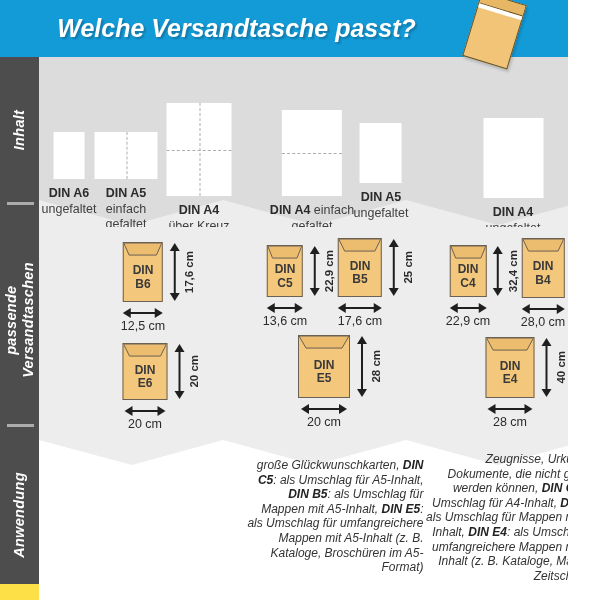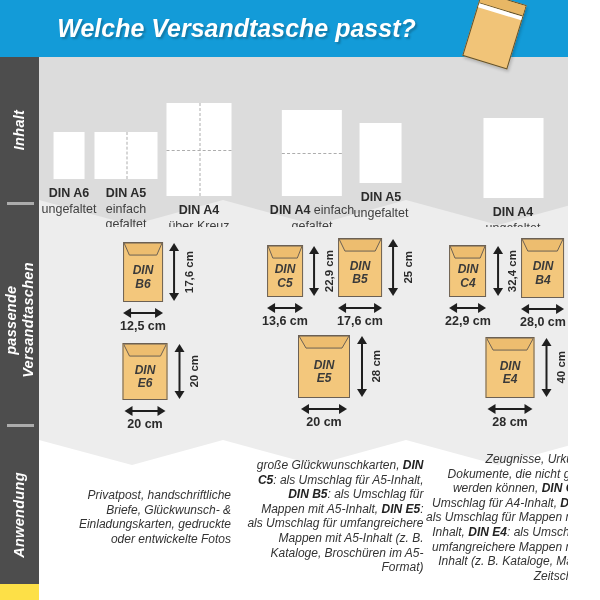--- a/index.html
+++ b/index.html
@@ -47,21 +47,21 @@
   .paper { background:#fff; position:relative; flex:none; }
   .fold-v { position:absolute; left:50%; top:0; bottom:0; border-left:1px dashed #ADADAD; }
   .fold-h { position:absolute; top:50%; left:0; right:0; border-top:1px dashed #ADADAD; }
   .plabel { margin-top:7px; font-size:12.5px; line-height:15.5px; text-align:center; white-space:pre-line; color:#3F3F3F; }
   .plabel b { color:#2B2B2B; }
   
   .unit { position:absolute; transform:translateX(-50%); display:flex; flex-direction:column; align-items:center; }
   .env-wrap { position:relative; }
   .env {
     position:relative; background:#F3C77C; border:1px solid #6B6054;
-    display:flex; align-items:center; justify-content:center; padding-top:11px;font-style:italic;
+    display:flex; align-items:center; justify-content:center; padding-top:11px;
   }
   .flap { position:absolute; top:0; left:0; width:100%; height:13px; }
   .flap path { fill:#EDBD6F; stroke:#6B6054; stroke-width:1; vector-effect:non-scaling-stroke; }
   .env-name { font-weight:700; font-size:12px; line-height:13.5px; text-align:center; white-space:pre-line; color:#3A3A3A; }
   .varr {
     position:absolute; left:100%; top:1px; bottom:1px; margin-left:6px; width:11px;
     background:linear-gradient(#1f1f1f,#1f1f1f) center/2px calc(100% - 13px) no-repeat;
   }
   .varr::before, .varr::after {
     content:""; position:absolute; left:50%; transform:translateX(-50%);
@@ -74,21 +74,21 @@
   .harr {
     height:10px; margin-top:6px; position:relative;
     background:linear-gradient(#1f1f1f,#1f1f1f) center/calc(100% - 13px) 2px no-repeat;
   }
   .harr::before, .harr::after {
     content:""; position:absolute; top:50%; transform:translateY(-50%);
     border-top:5px solid transparent; border-bottom:5px solid transparent;
   }
   .harr::before { left:0; border-right:8px solid #1f1f1f; }
   .harr::after { right:0; border-left:8px solid #1f1f1f; }
-  .hdim { font-weight:700; font-size:12.5px; color:#2B2B2B; margin-top:1px; white-space:nowrap; }
+  .hdim { font-weight:400; font-size:12.5px; color:#2B2B2B; margin-top:1px; white-space:nowrap; }
   
   .app {
     position:absolute; transform:translateX(-50%);
     font-style:italic; font-size:12px; line-height:14.6px; text-align:right; color:#333;
   }
   .app b { font-style:italic; color:#222; }
 </style>
 </head>
 <body>
 
@@ -312,20 +312,19 @@
           <div class="hdim">28 cm</div>
         </div>
 
       </section>
 
       <svg class="divider divider2" viewBox="0 0 561 30" preserveAspectRatio="none">
         <path d="M0,0 H561 V6 L550,3 L459,28 L367,3 L276,28 L184,3 L93,28 L0,3 Z" fill="#EDEDED"></path>
       </svg>
 
       <section class="band3">
-        <div class="app" style="left:104px;top:21px;width:176px">Privatpost, handschriftliche Briefe, Glückwunsch- &amp; Einladungskarten, gedruckte oder entwickelte Fotos</div>
         <div class="app" style="left:296px;top:-9px;width:177px">große Glückwunschkarten, <b>DIN C5</b>: als Umschlag für A5-Inhalt, <b>DIN B5</b>: als Umschlag für Mappen mit A5-Inhalt, <b>DIN E5</b>: als Umschlag für umfangreichere Mappen mit A5-Inhalt (z. B. Kataloge, Broschüren im A5-Format)</div>
         <div class="app" style="left:472px;top:-15px;width:184px">Zeugnisse, Urkunden, Dokumente, die nicht gefaltet werden können, <b>DIN C4</b>: als Umschlag für A4-Inhalt, <b>DIN B4</b>: als Umschlag für Mappen mit A4-Inhalt, <b>DIN E4</b>: als Umschlag für umfangreichere Mappen mit A4-Inhalt (z. B. Kataloge, Mappen, Zeitschriften)</div>
       </section>
 
     </div>
   </div>
 </div>
 
 </body></html>

